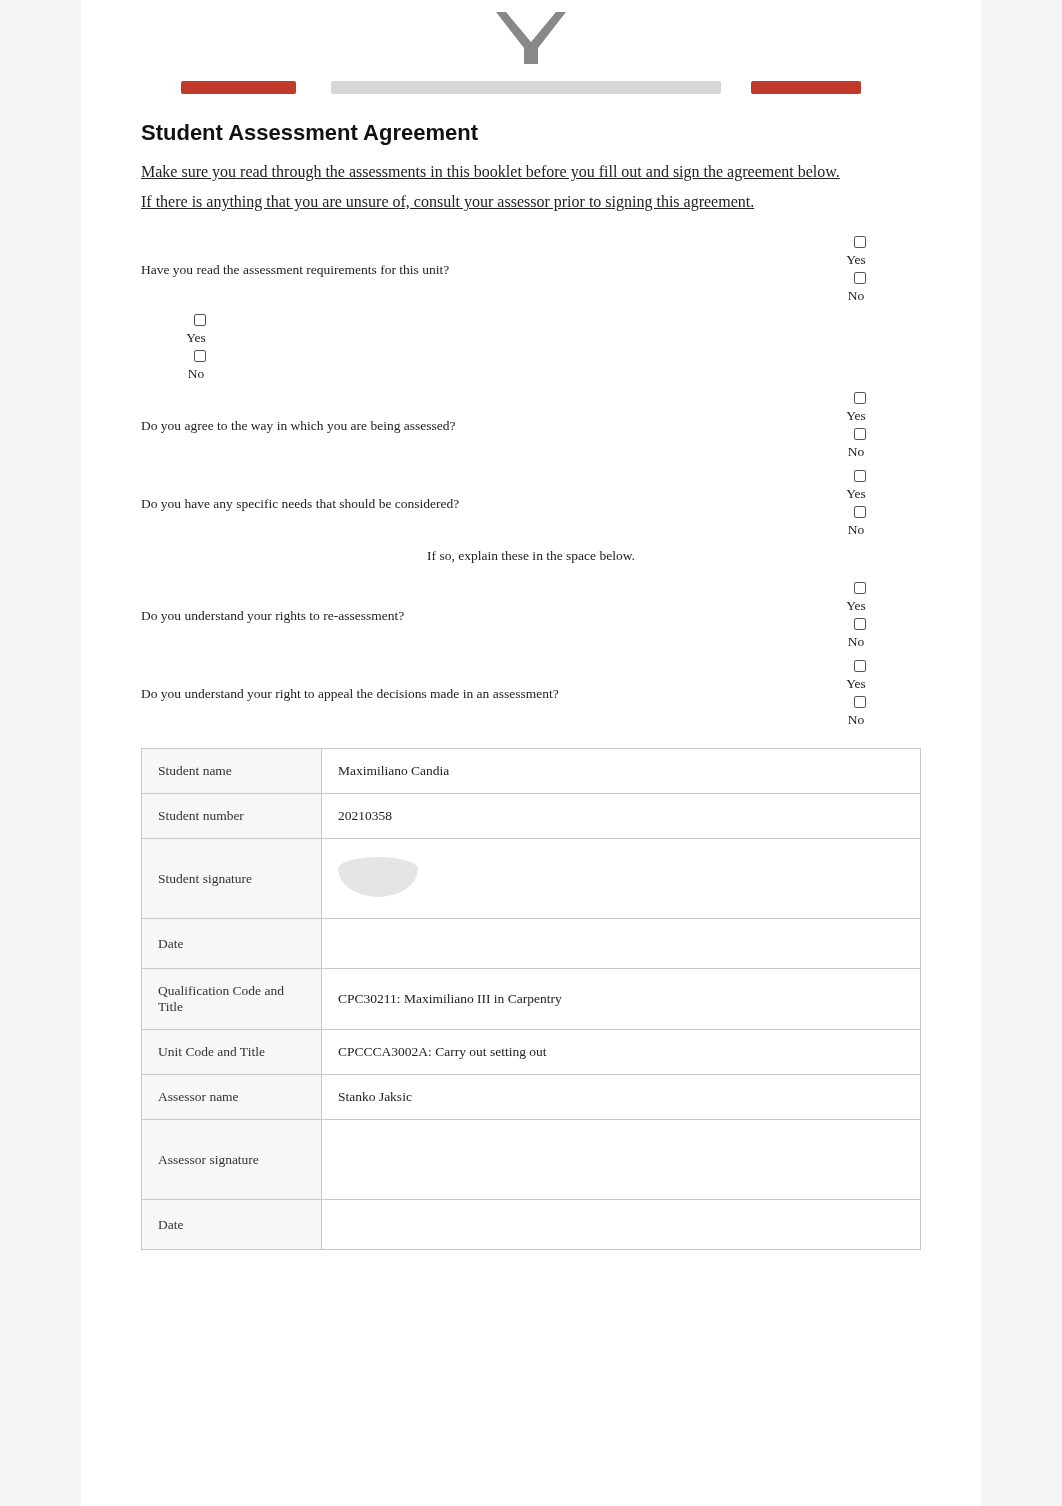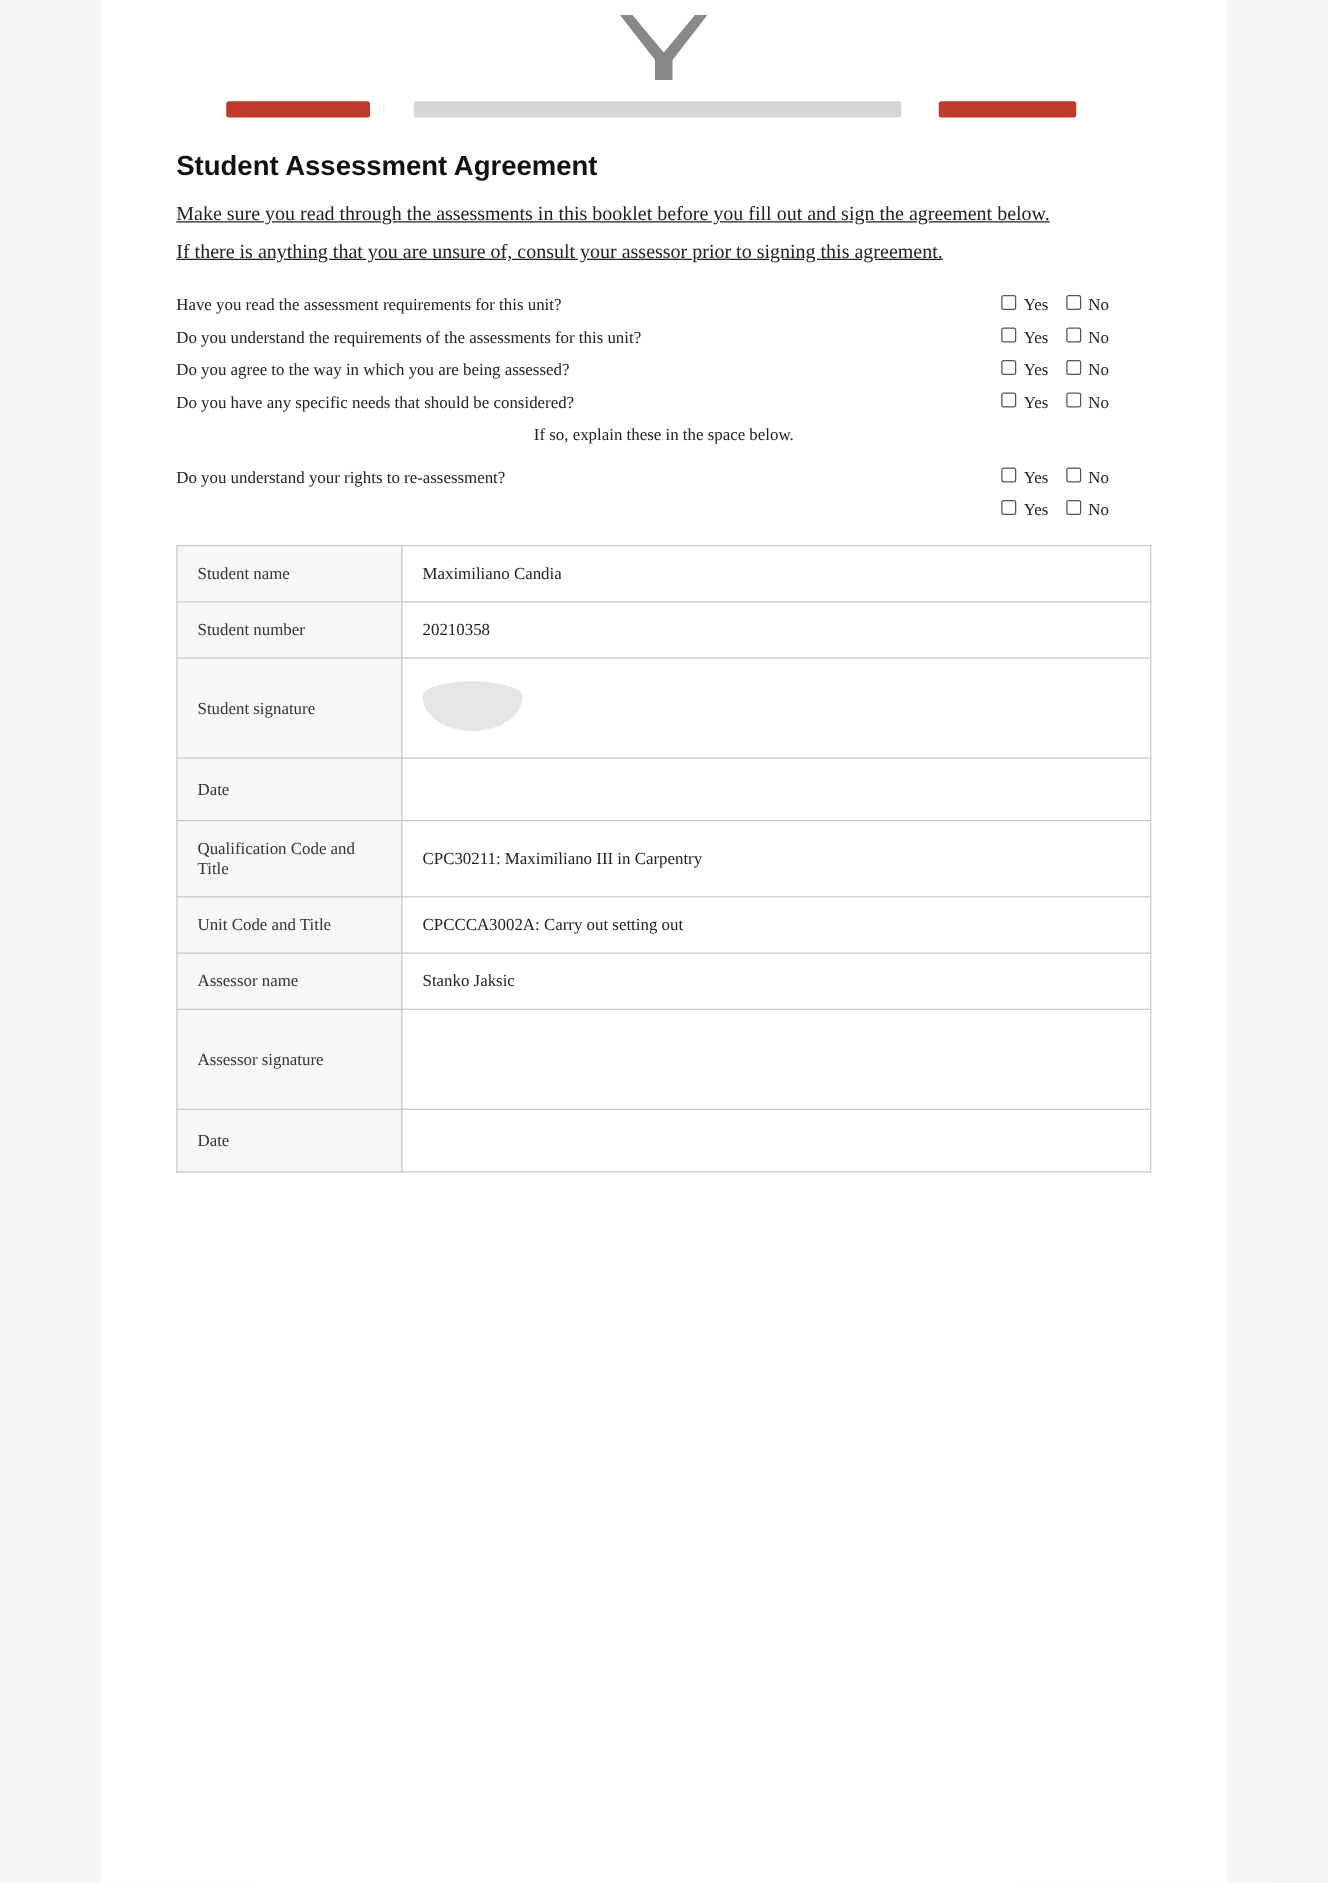--- a/index.html
+++ b/index.html
@@ -56,23 +56,24 @@
       align-items: center;
       margin-bottom: 10px;
       font-size: 13.5px;
     }
     .question-text {
       flex: 1;
       color: #222;
     }
     .radio-group {
       display: flex;
-      align-items: flex-start;
+      align-items: center;
       gap: 4px;
       min-width: 120px;
+      flex-direction: column;
     }
     .radio-box {
       display: inline-block;
       width: 12px;
       height: 12px;
       border: 1.5px solid #555;
       border-radius: 2px;
       vertical-align: middle;
       margin-right: 2px;
       position: relative;
@@ -175,21 +176,20 @@
       <span class="question-text">Have you read the assessment requirements for this unit?</span>
       <div class="radio-group">
         <span class="radio-box"></span>
         <span class="radio-label">Yes</span>
         <span class="radio-box"></span>
         <span class="radio-label">No</span>
       </div>
     </div>
 
     <div class="question-row">
-      <span class="question-text">Do you understand the requirements of the assessments for this unit?</span>
       <div class="radio-group">
         <span class="radio-box"></span>
         <span class="radio-label">Yes</span>
         <span class="radio-box"></span>
         <span class="radio-label">No</span>
       </div>
     </div>
 
     <div class="question-row">
       <span class="question-text">Do you agree to the way in which you are being assessed?</span>
@@ -220,20 +220,21 @@
       <span class="bottom-q-text">Do you understand your rights to re-assessment?</span>
       <div class="radio-group">
         <span class="radio-box"></span>
         <span class="radio-label">Yes</span>
         <span class="radio-box"></span>
         <span class="radio-label">No</span>
       </div>
     </div>
 
     <div class="bottom-q-row">
+      <span class="bottom-q-text">Do you understand your right to appeal the decisions made in an assessment?</span>
       <div class="radio-group" style="margin-left: auto;">
         <span class="radio-box"></span>
         <span class="radio-label">Yes</span>
         <span class="radio-box"></span>
         <span class="radio-label">No</span>
       </div>
     </div>
 
   </div>
 

